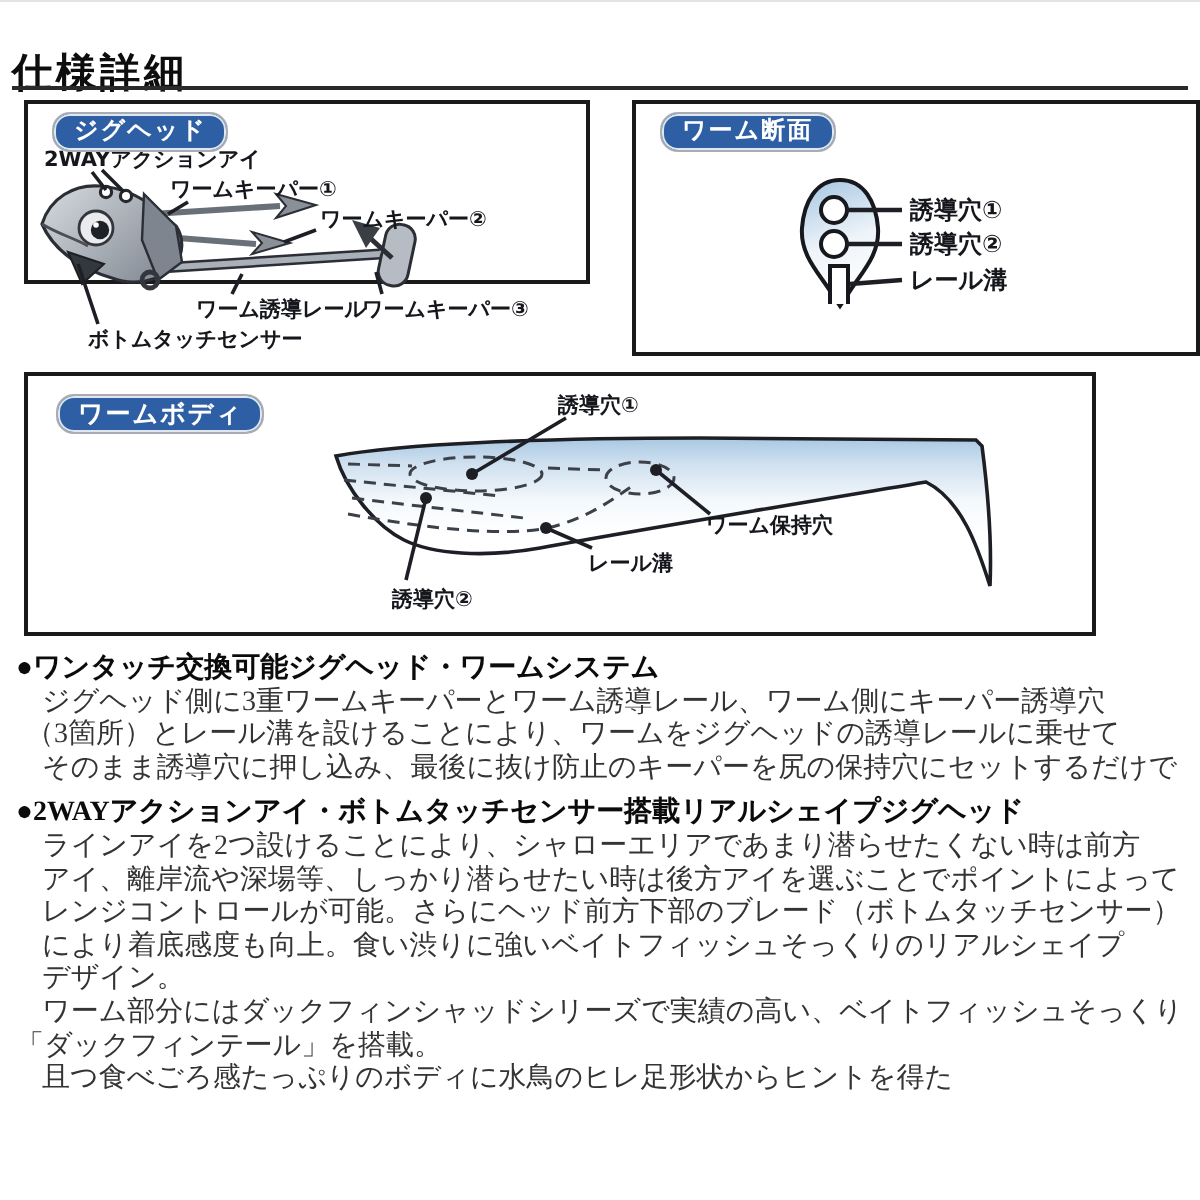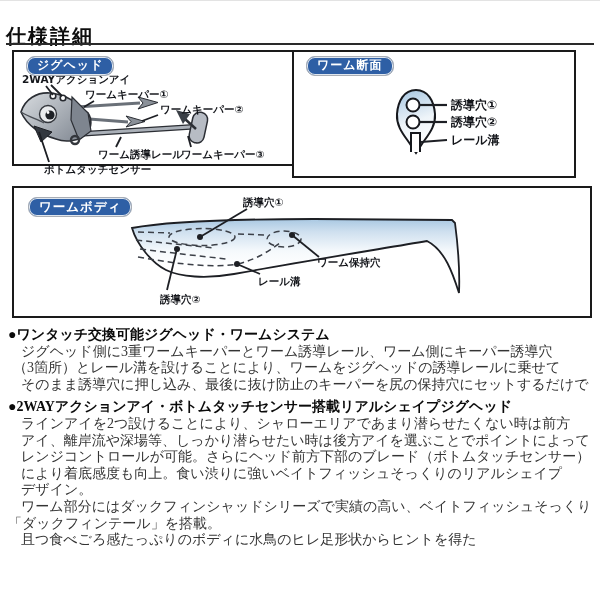--- a/index.html
+++ b/index.html
@@ -7,23 +7,23 @@
     width:600px;height:600px;position:relative;overflow:hidden;
     background:#ffffff;
     font-family:"DejaVu Sans",sans-serif;
     color:#222;
   }
   .abs{position:absolute;}
   .top-rule{left:0;top:0;width:600px;height:1px;background:#e3e3e3;}
   .page-title{left:6px;top:10px;font-size:20px;font-weight:bold;color:#0d0d0d;letter-spacing:2px;}
   .divider{left:6px;top:43px;width:588px;height:2px;background:#2a2a2a;}
   .spec-box{border:2px solid #1a1a1a;background:#fff;box-sizing:border-box;}
-  #box-jighead{left:12px;top:50px;width:283px;height:116px;}
-  #box-cross{left:292px;top:50px;width:284px;height:128px;padding-left:20px;}
-  #box-body{left:12px;top:186px;width:580px;height:132px;}
+  #box-jighead{left:12px;top:50px;width:283px;height:92px;}
+  #box-cross{left:316px;top:50px;width:284px;height:128px;}
+  #box-body{left:12px;top:186px;width:536px;height:132px;padding-left:36px;}
   .badge{
     position:absolute;background:#2e5fa5;color:#fff;font-weight:bold;
     font-size:12px;line-height:15px;padding:1px 10px 2px;border-radius:9px;
     border:1px solid #a8adb5;box-shadow:inset 0 0 0 1px #dfe6ee;letter-spacing:1px;
     white-space:nowrap;
   }
   svg{display:block;}
   svg text{font-family:"DejaVu Sans",sans-serif;font-weight:bold;fill:#15171c;}
   .lbl-s{font-size:10.5px;}
   .lbl-m{font-size:12px;}

